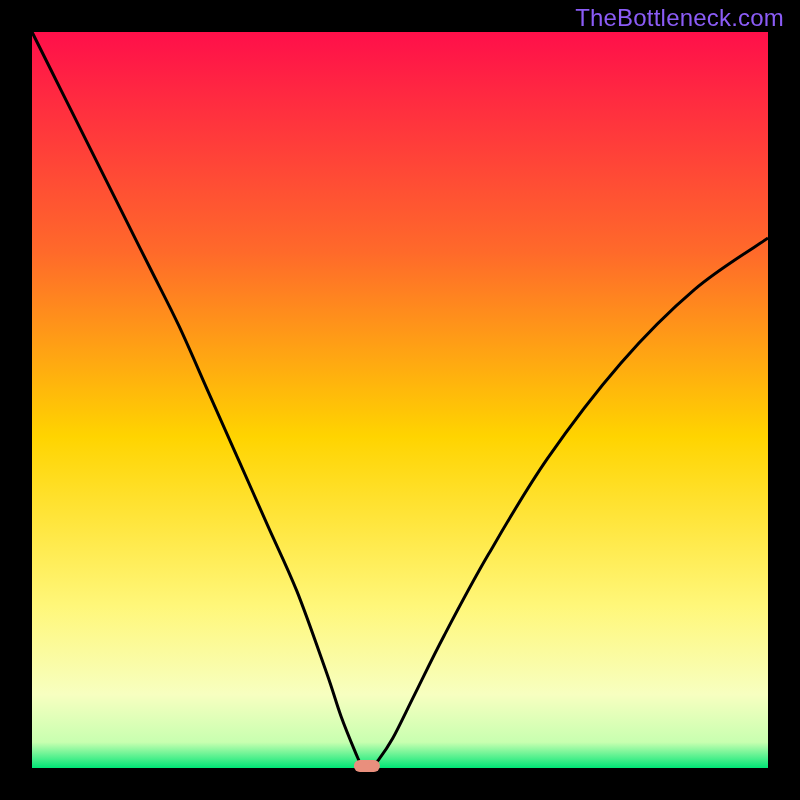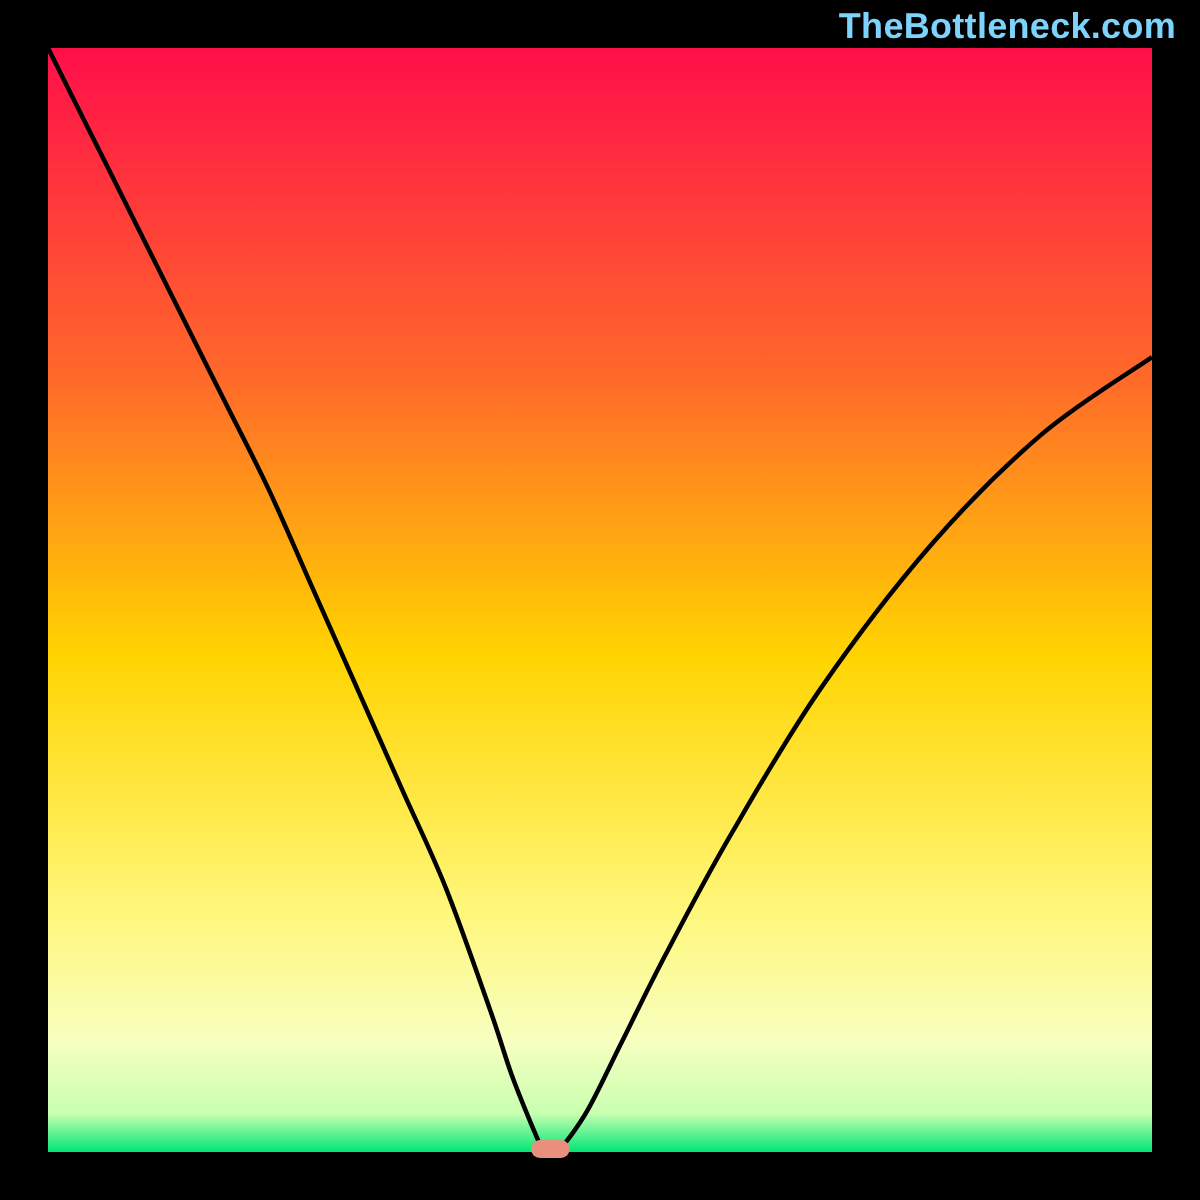--- a/index.html
+++ b/index.html
@@ -15,22 +15,22 @@
     width: 800px;
     height: 800px;
     background: #000;
   }
   .watermark {
     position: absolute;
     top: 4px;
     right: 16px;
     font-family: Arial, Helvetica, sans-serif;
     font-size: 24px;
-    font-weight: 700;
-    color: #7dd3fc;
+    font-weight: 400;
+    color: #8b5cf6;
     letter-spacing: 0.2px;
     z-index: 5;
   }
   svg.chart {
     position: absolute;
     left: 0;
     top: 0;
     width: 800px;
     height: 800px;
   }

